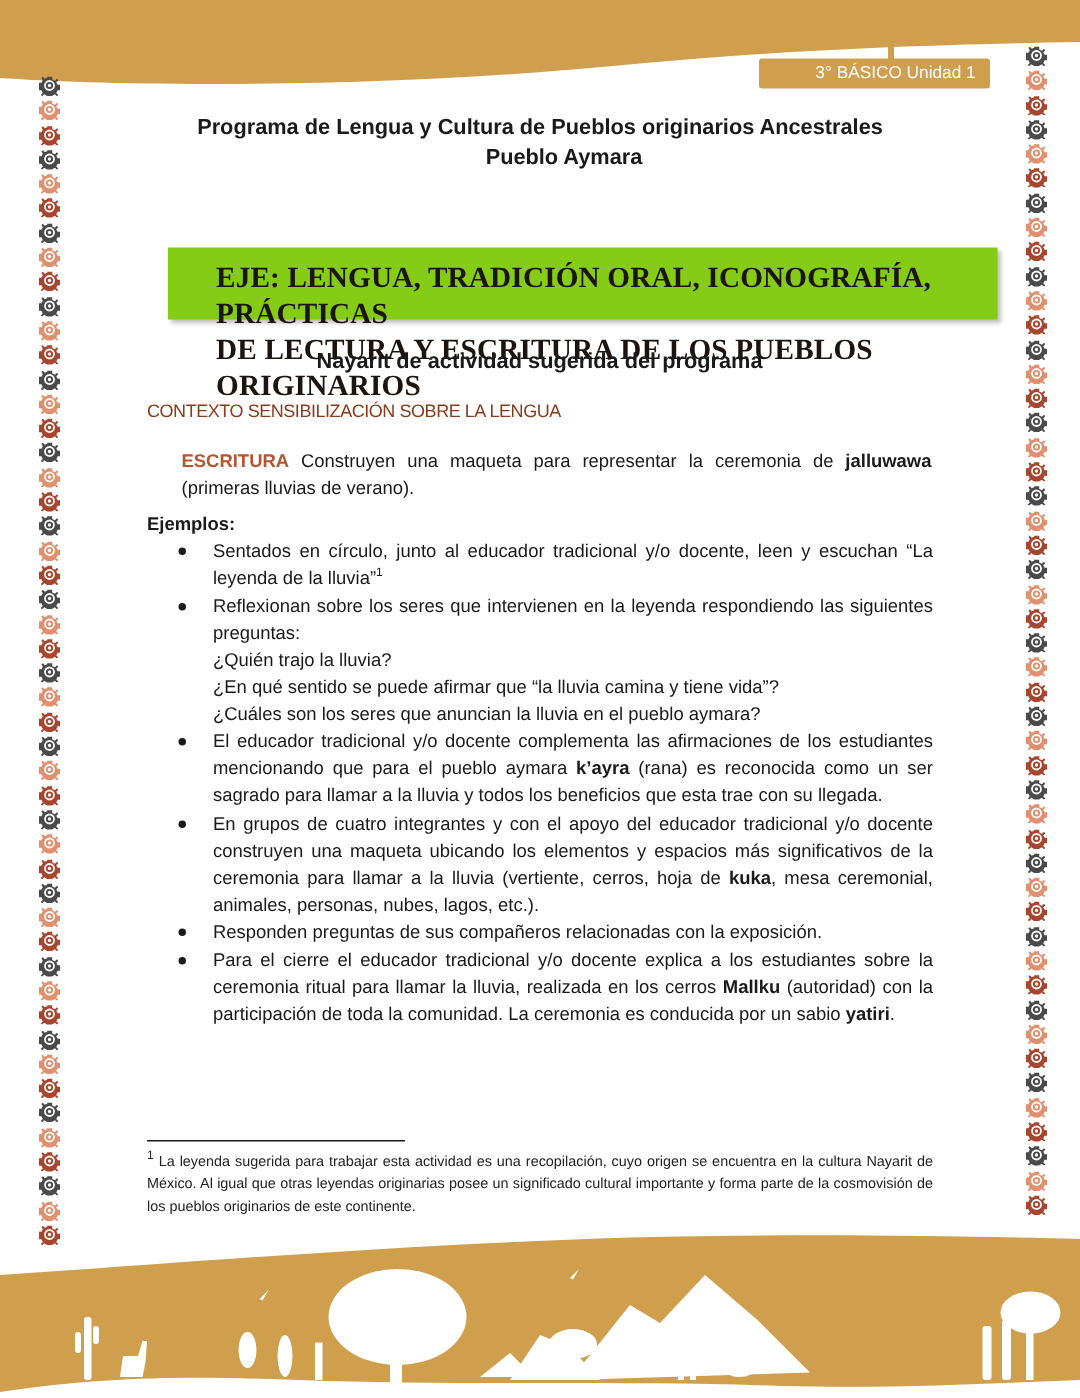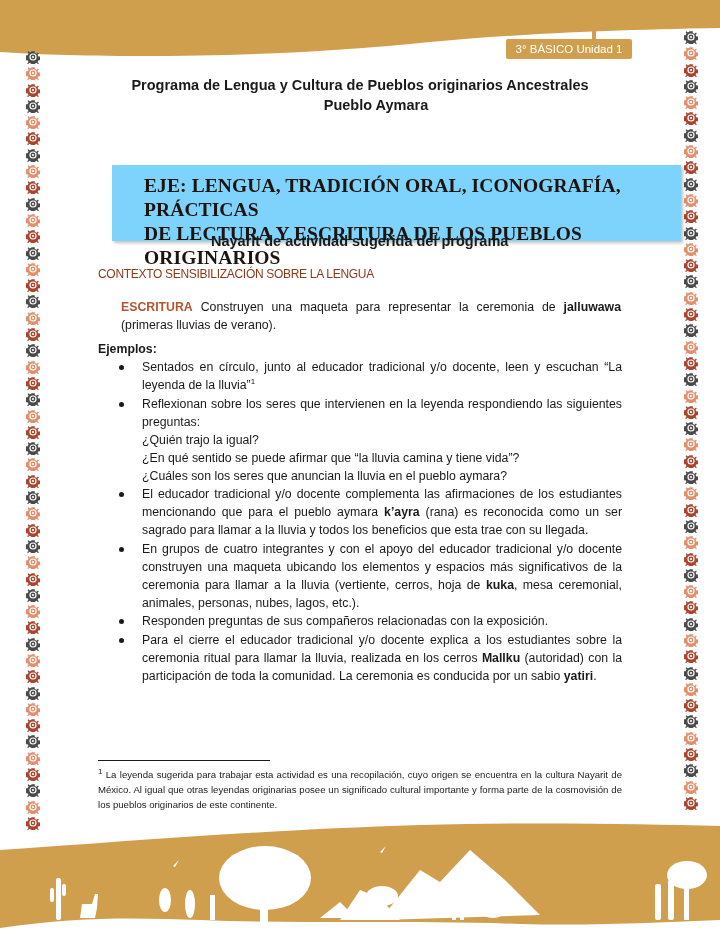--- a/index.html
+++ b/index.html
@@ -6,40 +6,40 @@
   body {
     width: 720px; height: 932px; position: relative; overflow: hidden;
     background: #ffffff;
     font-family: "Liberation Sans", "DejaVu Sans", sans-serif;
     color: #1a1a1a;
   }
   .top-band { position: absolute; left: 0; top: 0; width: 720px; height: 60px; }
   .unit-badge {
     position: absolute; left: 506px; top: 39px; width: 126px; height: 20px;
     background: #cf9f4d; color: #fff; border-radius: 2px;
-    font-size: 11.5px; line-height: 20px; text-align: center;
+    font-size: 11.5px; line-height: 20px; text-align: center; padding-left: 28px;
   }
   .unit-badge-stem {
     position: absolute; left: 592px; top: 28px; width: 4px; height: 12px; background: #cf9f4d;
   }
   .border-col { position: absolute; width: 20px; display: flex; flex-direction: column; align-items: center; }
   .border-col.left { left: 23px; top: 50px; }
   .border-col.right { left: 681px; top: 30px; }
   .orn { width: 14px; height: 14px; margin-bottom: 2.3px; position: relative; }
   .orn svg { display: block; }
 
   .program-title {
     position: absolute; left: 0; width: 720px; top: 75px; text-align: center;
     font-weight: bold; font-size: 14.5px; line-height: 20px; color: #1a1a1a;
   }
   .program-sub { top: 95px; padding-left: 16px; }
 
   .eje-box {
-    position: absolute; left: 112px; top: 165px; width: 553px; height: 76px;
-    background: #7dd3fc; box-shadow: 2px 2px 3px rgba(0,0,0,0.25); padding-left: 16px;
+    position: absolute; left: 112px; top: 165px; width: 553px; height: 48px;
+    background: #84cc16; box-shadow: 2px 2px 3px rgba(0,0,0,0.25);
   }
   .eje-text {
     position: absolute; left: 32px; top: 9px; width: 520px;
     font-family: "Liberation Serif", "DejaVu Serif", serif; font-weight: bold;
     font-size: 19.5px; line-height: 24px; color: #1d1410; letter-spacing: 0.1px;
   }
   .activity-sub {
     position: absolute; left: 211px; top: 233px; font-weight: bold; font-size: 14.5px; color: #1a1a1a;
   }
   .context-heading {
@@ -873,21 +873,21 @@
 <div class="examples-label">Ejemplos:</div>
 
 <ul class="examples-list">
   <li>
     <span class="bullet"></span>
     <span>Sentados en círculo, junto al educador tradicional y/o docente, leen y escuchan “La leyenda de la lluvia”</span><sup>1</sup>
   </li>
   <li>
     <span class="bullet"></span>
     <span>Reflexionan sobre los seres que intervienen en la leyenda respondiendo las siguientes preguntas:</span>
-    <span class="q-line">¿Quién trajo la igual?</span>
+    <span class="q-line">¿Quién trajo la lluvia?</span>
     <span class="q-line">¿En qué sentido se puede afirmar que “la lluvia camina y tiene vida”?</span>
     <span class="q-line">¿Cuáles son los seres que anuncian la lluvia en el pueblo aymara?</span>
   </li>
   <li>
     <span class="bullet"></span>
     <span>El educador tradicional y/o docente complementa las afirmaciones de los estudiantes mencionando que para el pueblo aymara </span><b>k’ayra</b><span> (rana) es reconocida como un ser sagrado para llamar a la lluvia y todos los beneficios que esta trae con su llegada.</span>
   </li>
   <li>
     <span class="bullet"></span>
     <span>En grupos de cuatro integrantes y con el apoyo del educador tradicional y/o docente construyen una maqueta ubicando los elementos y espacios más significativos de la ceremonia para llamar a la lluvia (vertiente, cerros, hoja de </span><b>kuka</b><span>, mesa ceremonial, animales, personas, nubes, lagos, etc.).</span>

